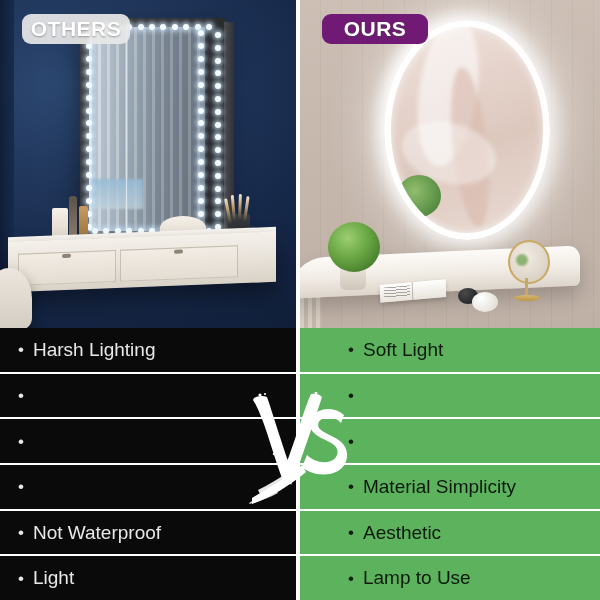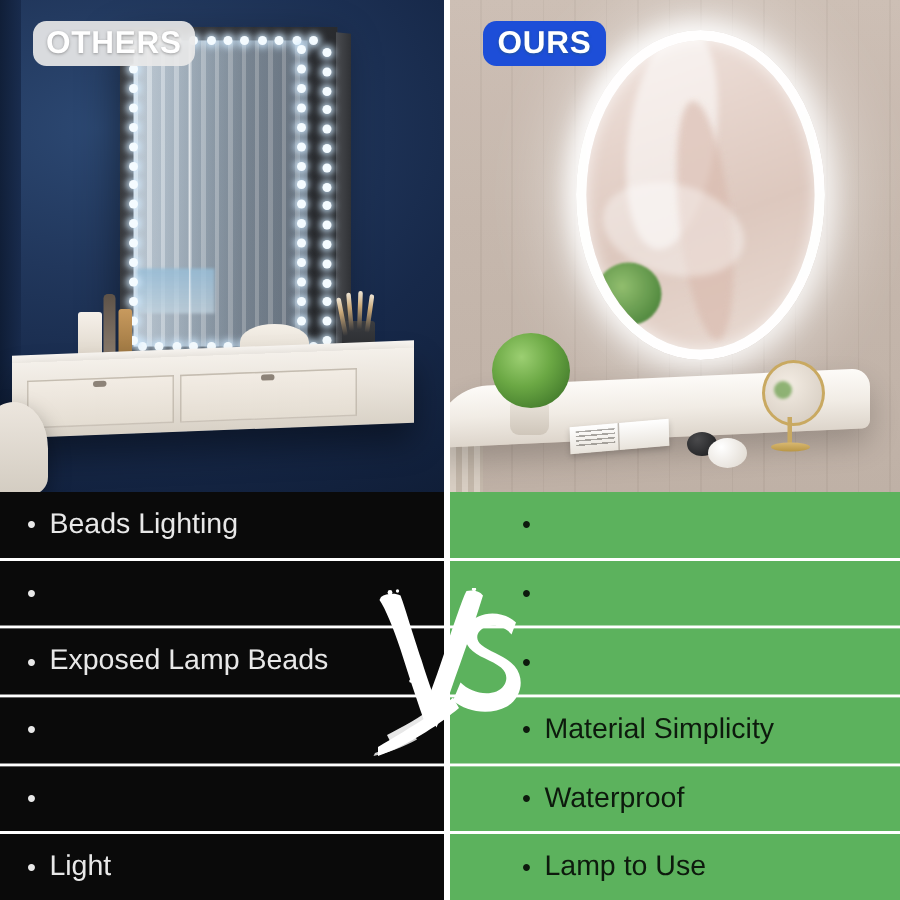--- a/index.html
+++ b/index.html
@@ -360,22 +360,22 @@
     left: 22px; top: 14px;
     width: 108px; height: 30px;
     background: rgba(232,232,232,.92);
     color: #ffffff;
     font-size: 21px;
     text-shadow: 0 1px 2px rgba(90,90,90,.55);
     text-align: right;
   }
   .badge-ours {
     left: 322px; top: 14px;
-    width: 82px; height: 30px;
-    background: #1d4ed8;
+    width: 106px; height: 30px;
+    background: #701a75;
     color: #ffffff;
     font-size: 21px;
     text-shadow: 0 1px 2px rgba(40,90,40,.4);
   }
 
   
   .table-area {
     position: absolute;
     left: 0; top: 328px;
     width: 600px; height: 272px;
@@ -588,58 +588,59 @@
     <div class="badge badge-ours">
       <span>OURS</span>
     </div>
   </div>
 
   <div class="table-area">
 
     <div class="col col-left">
       <div class="row">
         <span class="bullet">•</span>
-        <span class="row-label">Beads Lighting</span>
-      </div>
-      <div class="row">
-        <span class="bullet">•</span>
-      </div>
-      <div class="row">
-        <span class="bullet">•</span>
-        <span class="row-label">Exposed Lamp Beads</span>
-      </div>
-      <div class="row">
-        <span class="bullet">•</span>
-      </div>
-      <div class="row">
-        <span class="bullet">•</span>
+        <span class="row-label">Harsh Lighting</span>
+      </div>
+      <div class="row">
+        <span class="bullet">•</span>
+      </div>
+      <div class="row">
+        <span class="bullet">•</span>
+      </div>
+      <div class="row">
+        <span class="bullet">•</span>
+      </div>
+      <div class="row">
+        <span class="bullet">•</span>
+        <span class="row-label">Not Waterproof</span>
       </div>
       <div class="row">
         <span class="bullet">•</span>
         <span class="row-label">Light</span>
       </div>
     </div>
 
     <div class="col col-right">
       <div class="row">
         <span class="bullet">•</span>
+        <span class="row-label">Soft Light</span>
       </div>
       <div class="row">
         <span class="bullet">•</span>
       </div>
       <div class="row">
         <span class="bullet">•</span>
       </div>
       <div class="row">
         <span class="bullet">•</span>
         <span class="row-label">Material Simplicity</span>
       </div>
       <div class="row">
         <span class="bullet">•</span>
-        <span class="row-label">Waterproof</span>
+        <span class="row-label">Aesthetic</span>
       </div>
       <div class="row">
         <span class="bullet">•</span>
         <span class="row-label">Lamp to Use</span>
       </div>
     </div>
   </div>
 
   <div class="vs-wrap">
     <svg viewBox="0 0 108 112" xmlns="http://www.w3.org/2000/svg" aria-hidden="true">

